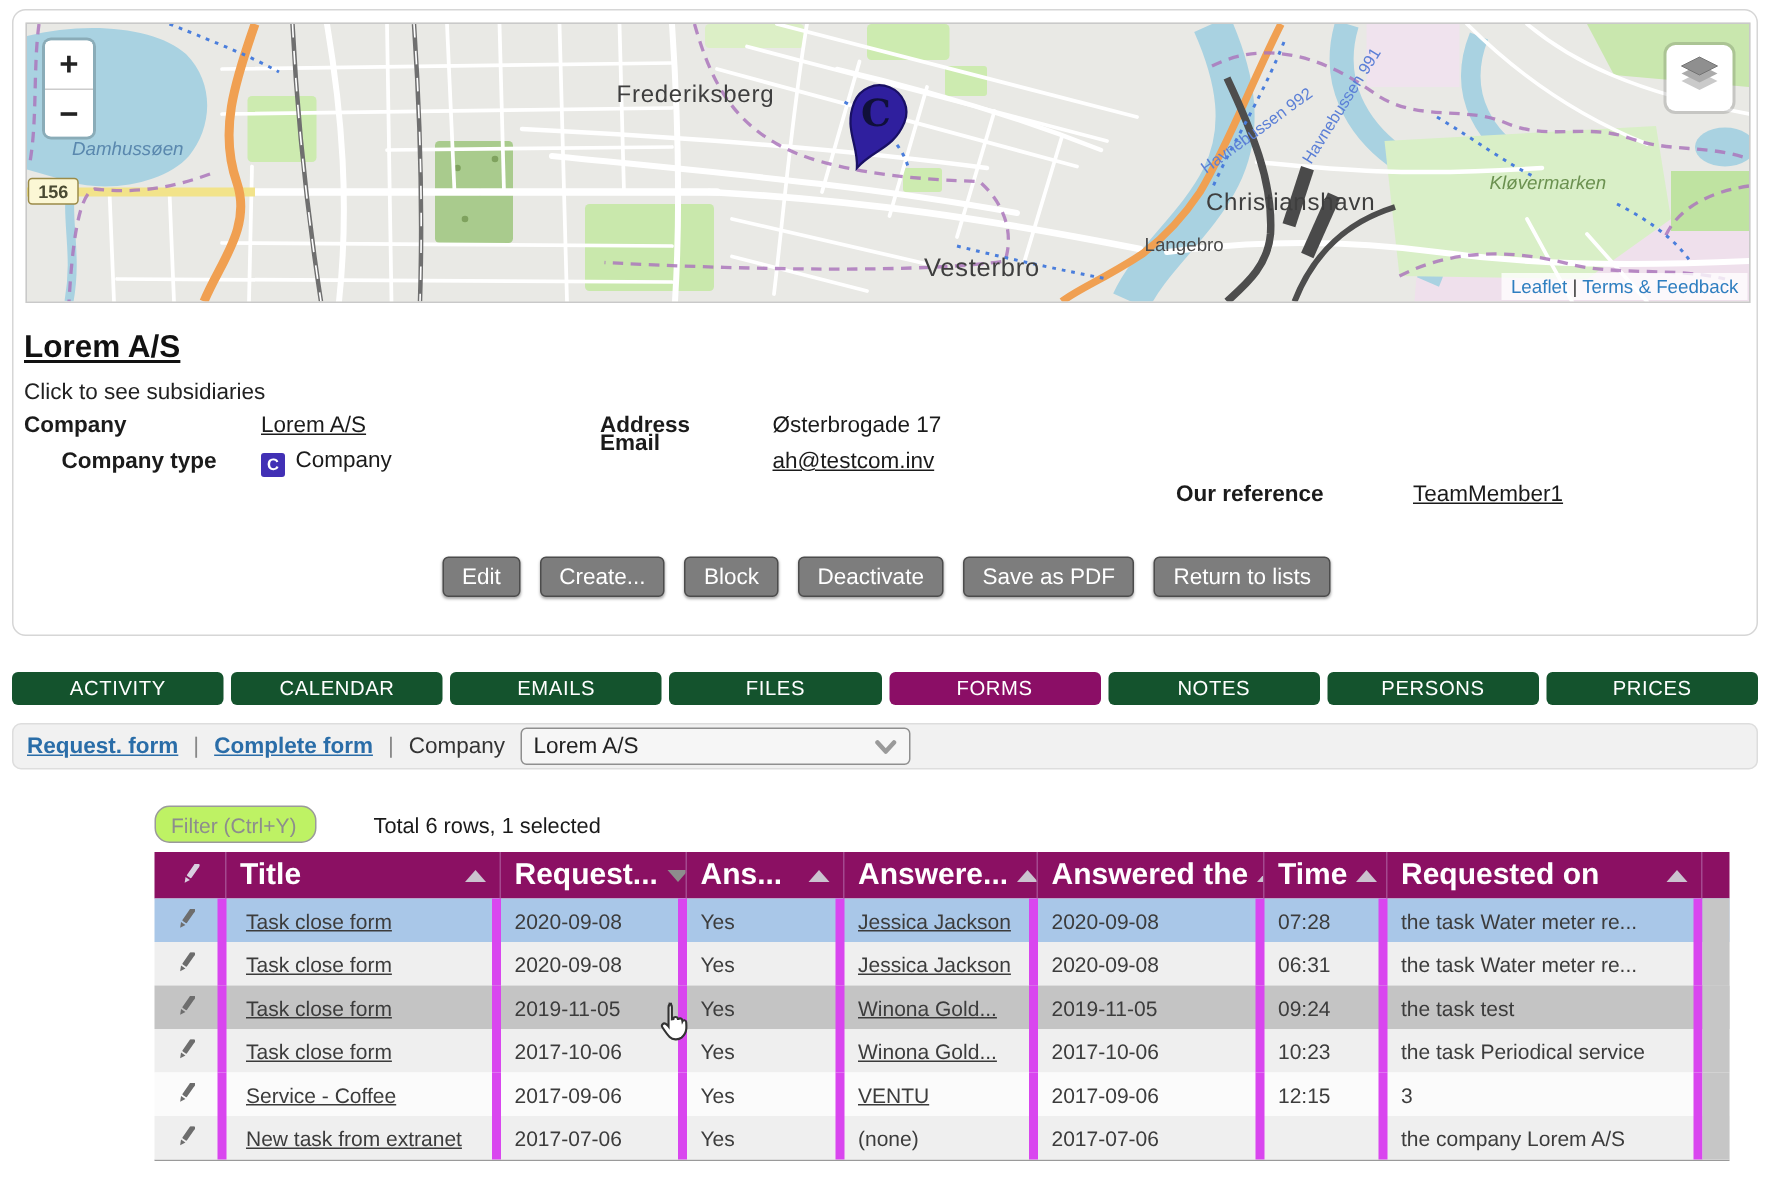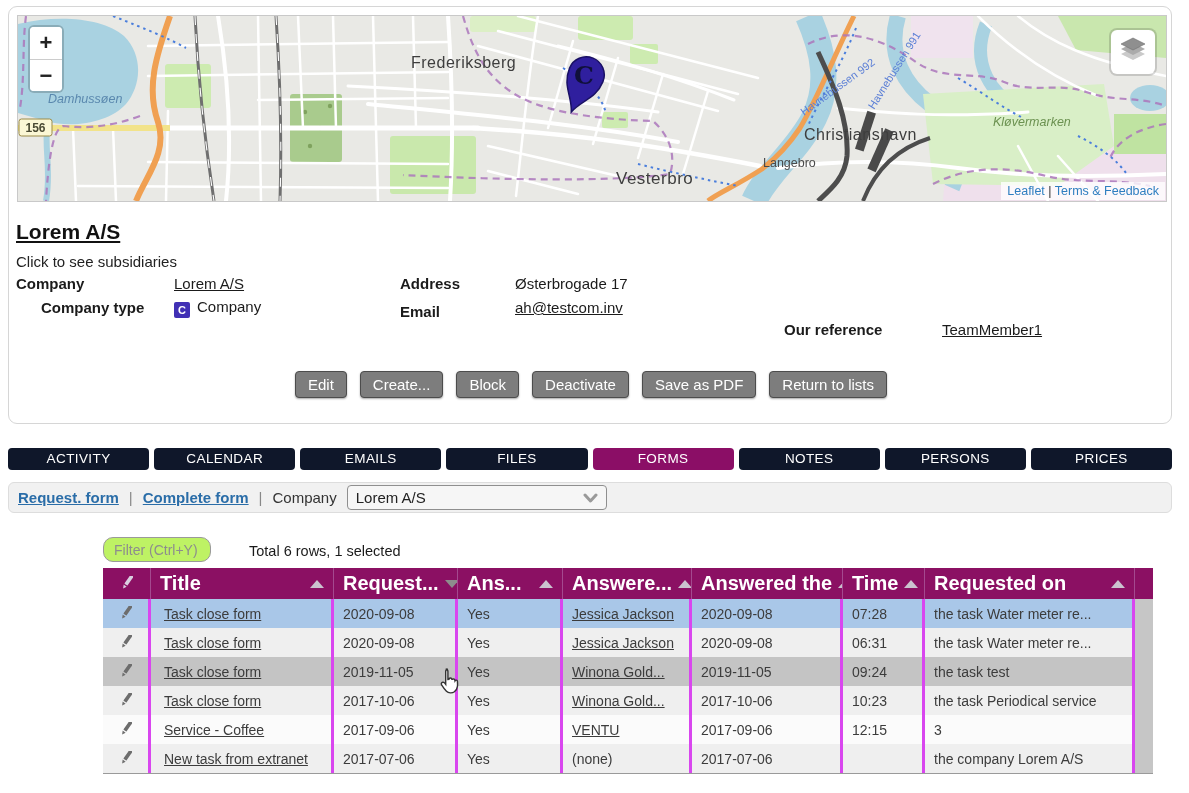--- a/index.html
+++ b/index.html
@@ -21,21 +21,21 @@
   .subtitle{position:absolute;left:7px;top:246px;font-size:15px;color:#222;}
   .lbl{position:absolute;font-size:15px;font-weight:bold;color:#1b1b1b;}
   .val{position:absolute;font-size:15px;color:#1b1b1b;}
   .link-dark{text-decoration:underline;color:#1b1b1b;cursor:pointer;}
   .type-badge{display:inline-block;width:16px;height:16px;line-height:16px;background:#4130b5;color:#fff;font-size:11px;font-weight:bold;text-align:center;border-radius:2px;margin-right:7px;vertical-align:-2px;}
   .actions-row{position:absolute;left:0;top:364px;width:1164px;display:flex;justify-content:center;gap:13px;}
   .action-btn{background:#7d7d7d;border:1px solid #4c4c4c;border-radius:4px;color:#fff;font-size:15px;padding:3px 12px;height:27px;box-shadow:0 1px 2px rgba(0,0,0,0.35);cursor:pointer;font-family:"Liberation Sans",sans-serif;}
 
   
   .tabs-row{position:absolute;left:8px;top:448px;width:1164px;display:flex;gap:5px;}
-  .tab{flex:1;height:22px;line-height:22px;text-align:center;background:#0f172a;color:#fff;font-size:13.5px;letter-spacing:0.4px;border-radius:4px;cursor:pointer;}
+  .tab{flex:1;height:22px;line-height:22px;text-align:center;background:#14532d;color:#fff;font-size:13.5px;letter-spacing:0.4px;border-radius:4px;cursor:pointer;}
   .tab.active{background:#8b0e66;}
 
   
   .subnav{position:absolute;left:8px;top:482px;width:1164px;height:31px;background:#f1f1f1;border:1px solid #ddd;border-radius:6px;box-sizing:border-box;display:flex;align-items:center;padding:0 9px;font-size:15px;color:#333;}
   .subnav a{font-weight:bold;color:#2a6da8;text-decoration:underline;cursor:pointer;}
   .subnav .sep{color:#888;margin:0 10px;}
   .fake-select{width:260px;height:25px;margin-left:10px;background:#f6f6f6;border:1px solid #8f8f8f;border-radius:4px;display:flex;align-items:center;padding:0 8px;box-sizing:border-box;font-size:15px;color:#222;cursor:pointer;}
   .fake-select .chev{margin-left:auto;display:flex;}
 
   
@@ -44,21 +44,21 @@
   .summary{position:absolute;left:249px;top:543px;font-size:14.5px;color:#1a1a1a;}
   .grid{position:absolute;left:103px;top:568px;width:1050px;border-bottom:1px solid #9a9a9a;}
   .thead{display:flex;height:31px;background:#8b1063;}
   .th{display:flex;align-items:center;justify-content:space-between;box-sizing:border-box;padding:0 9px;color:#fff;font-size:20px;font-weight:bold;border-right:1px solid #a4498f;white-space:nowrap;overflow:hidden;cursor:pointer;}
   .th.col0{justify-content:center;}
   .trow{display:flex;height:29px;}
   .trow.selected{background:#a9c7e8;}
   .trow.even{background:#efefef;}
   .trow.hover{background:#c4c4c4;}
   .trow.odd{background:#fbfbfb;}
-  .td{display:flex;align-items:center;box-sizing:border-box;padding:0 9px;font-size:14px;color:#3c3c3c;border-right:3px solid #d946ef;white-space:nowrap;overflow:hidden;}
+  .td{display:flex;align-items:center;box-sizing:border-box;padding:0 9px;font-size:14px;color:#3c3c3c;border-right:6px solid #d946ef;white-space:nowrap;overflow:hidden;}
   .td.center{justify-content:center;}
   .td.col1{padding-left:13px;}
   .td.filler{background:#c6c6c6;border-right:none;padding:0;}
   .cell-link{text-decoration:underline;cursor:pointer;}
   .col0{width:48px;}.col1{width:183px;}.col2{width:124px;}.col3{width:105px;}
   .col4{width:129px;}.col5{width:151px;}.col6{width:82px;}.col7{width:210px;gap:36px;}.col8{width:18px;}
   .arrow{width:0;height:0;margin-left:6px;flex:none;}
   .arrow.asc{border-left:7px solid transparent;border-right:7px solid transparent;border-bottom:8px solid #cbc3cf;}
   .arrow.desc{border-left:7px solid transparent;border-right:7px solid transparent;border-top:8px solid #8d8d8d;}
   .pencil{display:inline-flex;}
@@ -208,21 +208,21 @@
 
     <div class="lbl" style="left:7px;top:268px;">Company</div>
     <div class="val" style="left:165px;top:268px;"><span class="link-dark">Lorem A/S</span></div>
 
     <div class="lbl" style="left:7px;top:292px;margin-left:25px;">Company type</div>
     <div class="val" style="left:165px;top:291px;"><span class="type-badge">C</span><span>Company</span></div>
 
     <div class="lbl" style="left:391px;top:268px;">Address</div>
     <div class="val" style="left:506px;top:268px;">Østerbrogade 17</div>
 
-    <div class="lbl" style="left:391px;top:296px;">Email</div>
+    <div class="lbl" style="left:391px;top:280px;">Email</div>
     <div class="val" style="left:506px;top:292px;"><span class="link-dark">ah@testcom.inv</span></div>
 
     <div class="lbl" style="left:775px;top:314px;">Our reference</div>
     <div class="val" style="left:933px;top:314px;"><span class="link-dark">TeamMember1</span></div>
 
     <div class="actions-row" id="action-buttons">
         <button class="action-btn">Edit</button>
         <button class="action-btn">Create...</button>
         <button class="action-btn">Block</button>
         <button class="action-btn">Deactivate</button>

